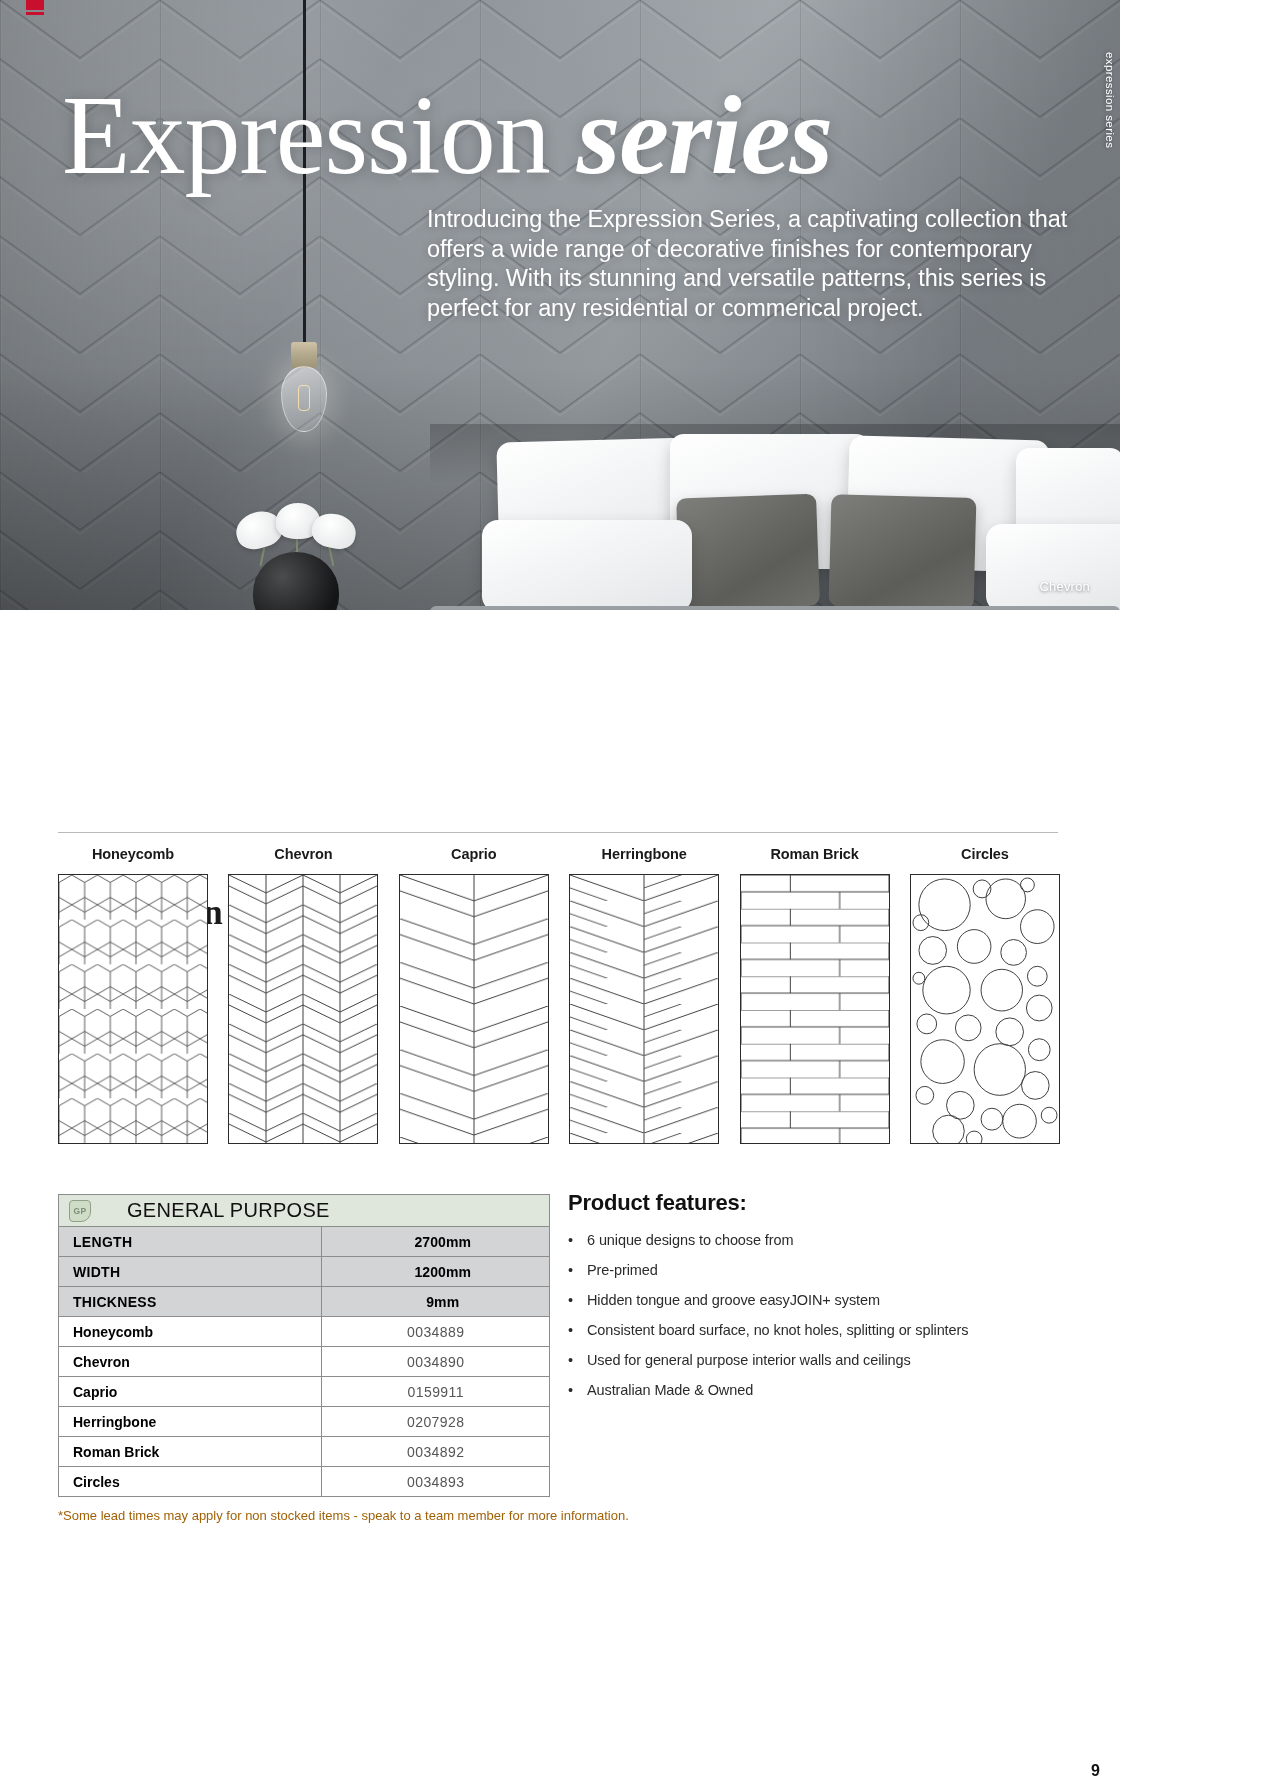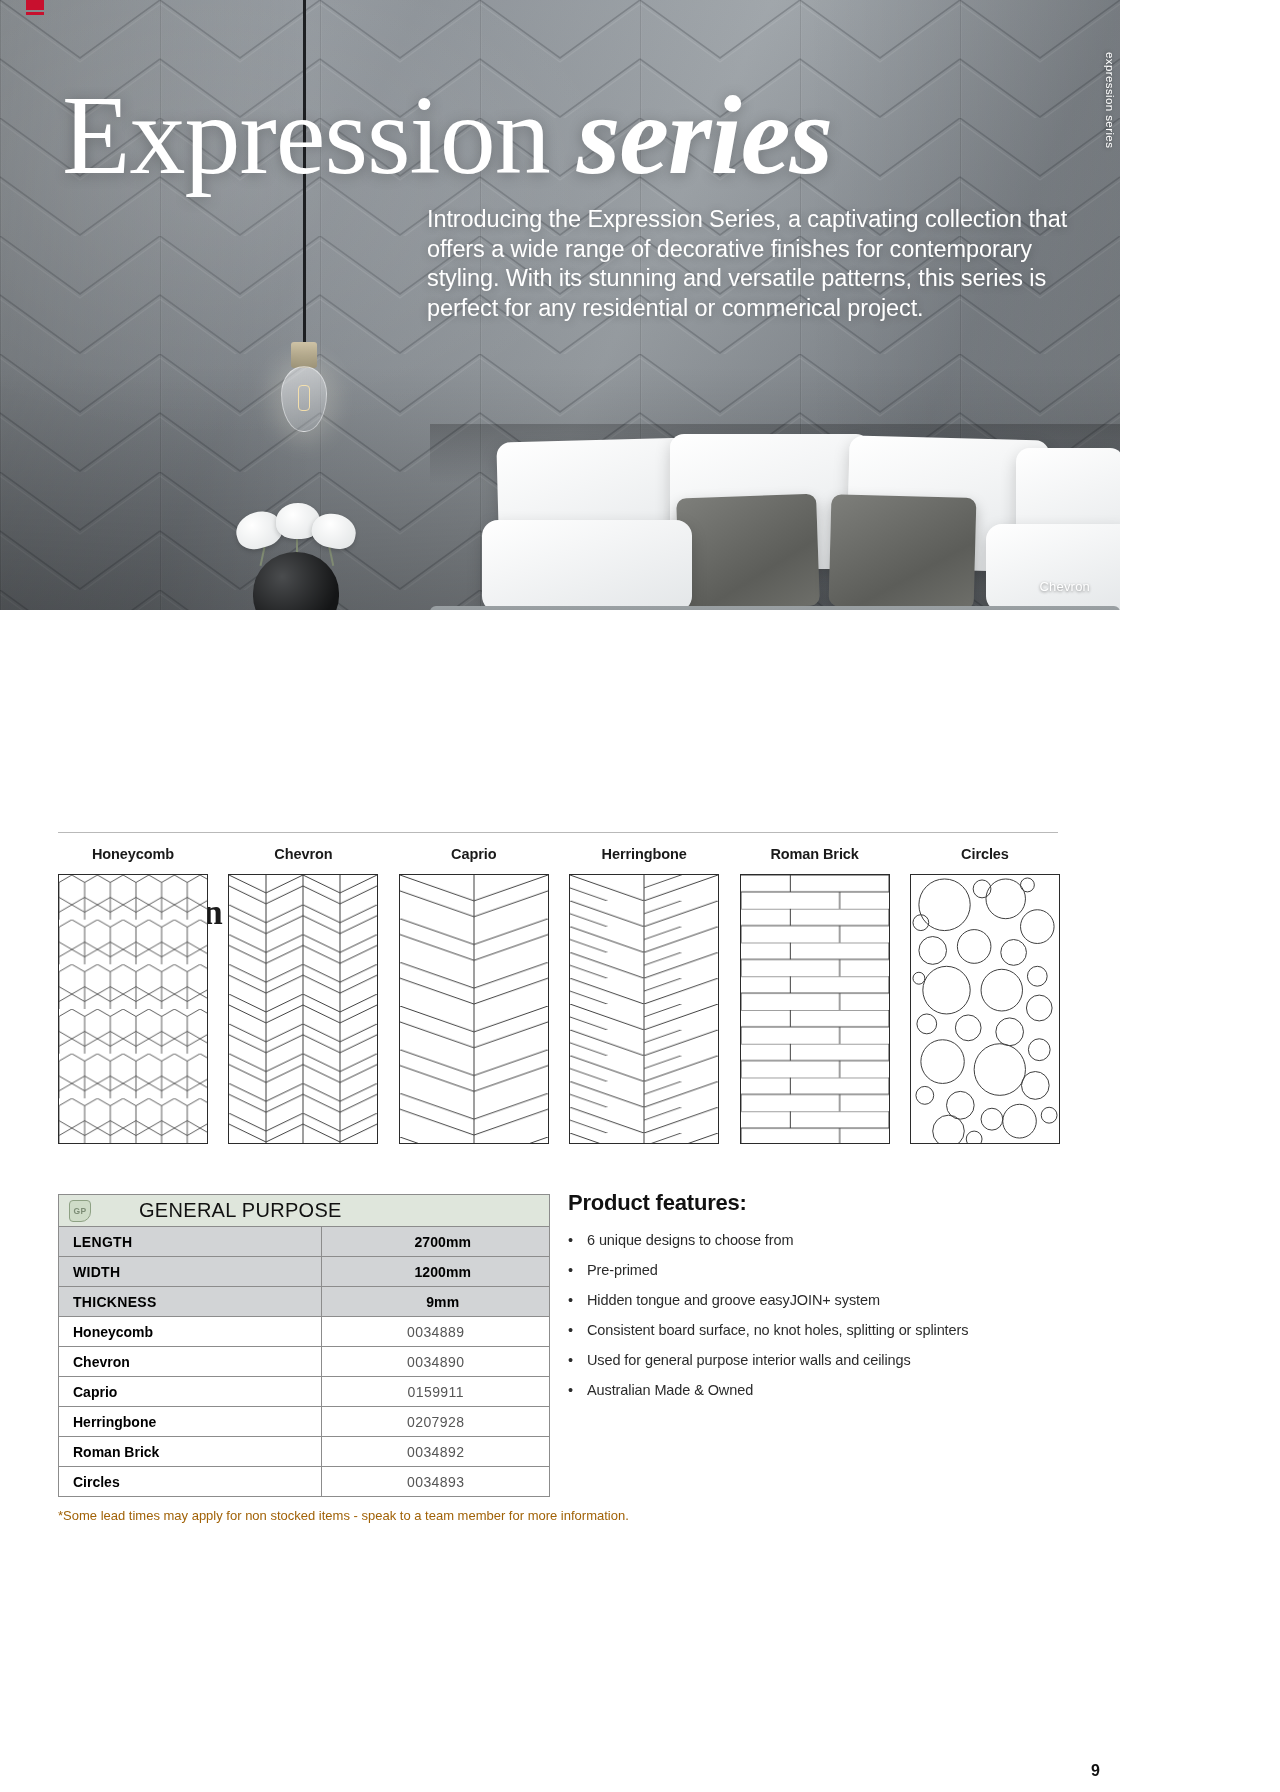--- a/index.html
+++ b/index.html
@@ -275,21 +275,21 @@
     border:1px solid #8c8c8c;
     height:30px;
     padding:0 14px;
   }
   .gp-row td {
     background:#dfe6dc;
     border:1px solid #8c8c8c;
     height:32px;
     padding-left:10px;
   }
-  .gp-wrap { display:flex; align-items:center; gap:20px; }
+  .gp-wrap { display:flex; align-items:center; gap:8px; }
   .gp-badge {
     width:22px; height:22px;
     border:1px solid #8ea184;
     border-radius:4px 4px 10px 4px;
     background:#cfdcc8;
     color:#7d8d76;
     font-size:8.5px;
     font-weight:700;
     display:flex; align-items:center; justify-content:center;
     letter-spacing:.3px;

